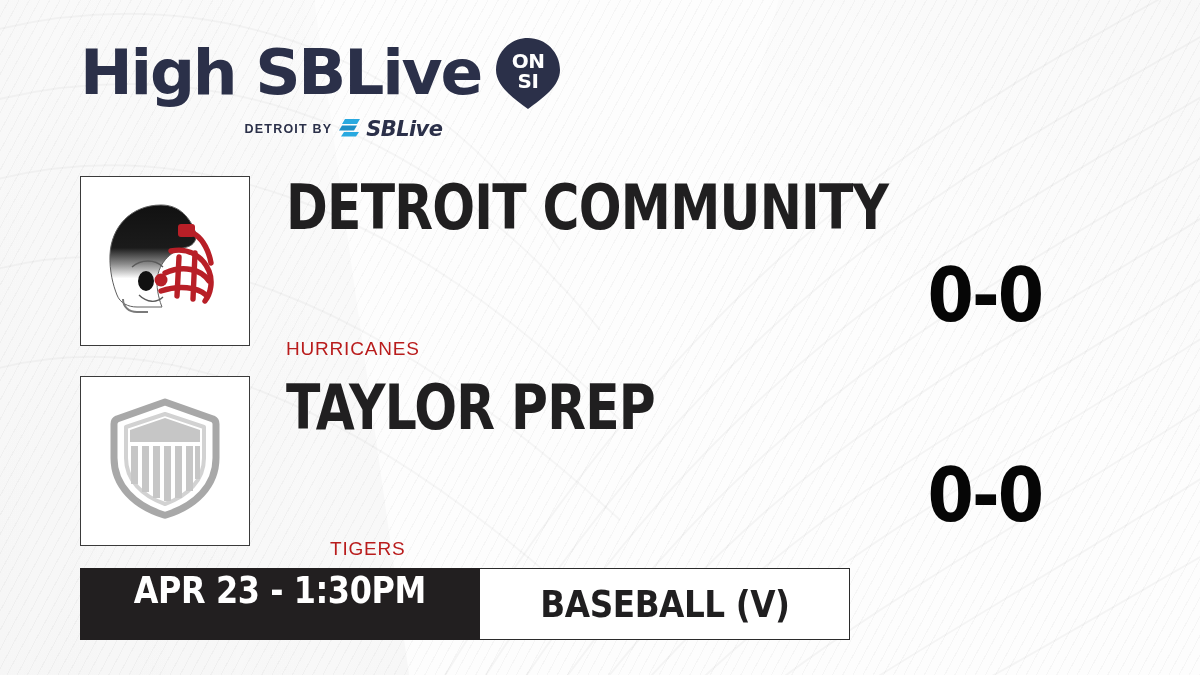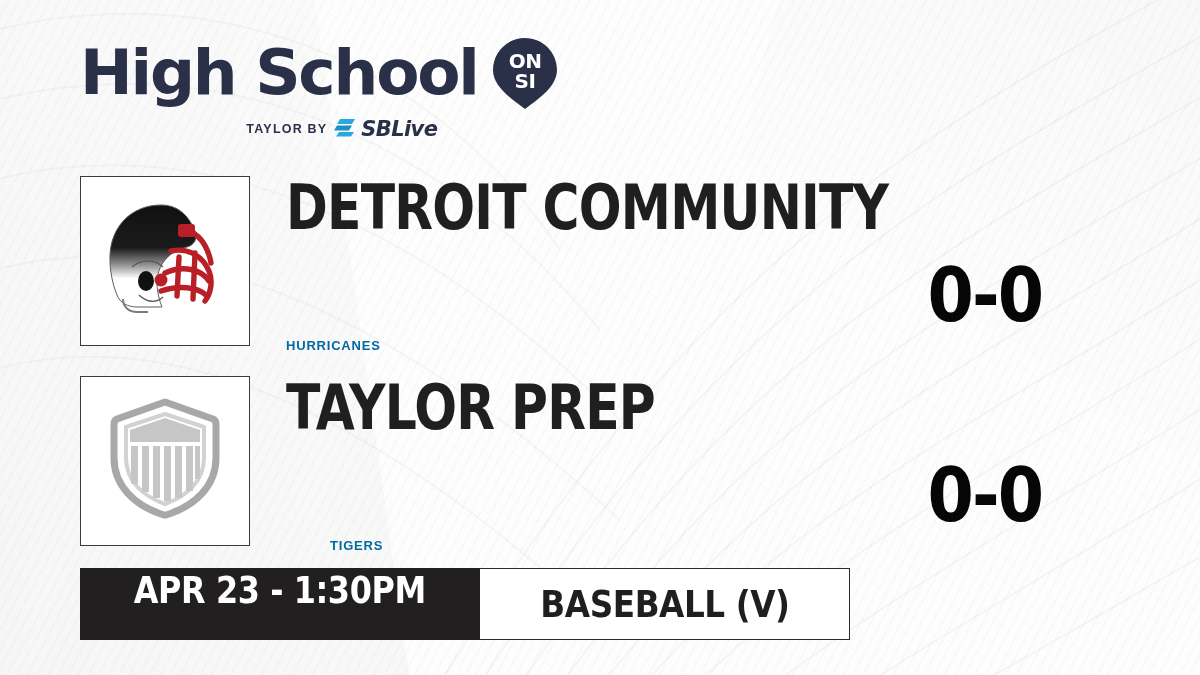--- a/index.html
+++ b/index.html
@@ -105,25 +105,24 @@
     line-height:1;
     transform:scaleX(0.80);
     transform-origin:left center;
     white-space:nowrap;
   }
   .team-name.team1 { left:286px; top:176px; }
   .team-name.team2 { left:286px; top:376px; }
 
   .mascot {
     position:absolute;
-    font-size:13px;
+    font-size:19px;
     letter-spacing:.8px;
-    color:#0369a1;
+    color:#b91c1c;
     white-space:nowrap;
-    font-weight:bold;
   }
   .mascot.team1 { left:286px; top:338px; }
   .mascot.team2 { left:298px; top:538px;margin-left:32px; }
 
   .score {
     position:absolute;
     font-family:"DejaVu Sans", sans-serif;
     font-weight:bold;
     font-size:74px;
     letter-spacing:-2px;
@@ -190,31 +189,31 @@
         <path d="M-40,380 C150,310 360,400 600,620"></path>
       </g>
     </svg>
   </div>
   <div class="bg-wedge"></div>
   <div class="bg-wedge2"></div>
   <div class="bg-fade-left"></div>
 
   <div class="header">
     <div class="wordmark">
-      <div class="wordmark-text">High School</div>
+      <div class="wordmark-text">High SBLive</div>
       <div class="pin">
         <svg width="66" height="74" viewBox="0 0 66 74" aria-hidden="true">
           <path d="M33 2 C15.3 2 1 16.3 1 34 C1 50 18 62 33 73 C48 62 65 50 65 34 C65 16.3 50.7 2 33 2 Z" fill="#2b3049"></path>
           <text x="33" y="32" text-anchor="middle" font-family="DejaVu Sans, sans-serif" font-size="20" font-weight="bold" fill="#ffffff" letter-spacing="-0.5">ON</text>
           <text x="33" y="52" text-anchor="middle" font-family="DejaVu Sans, sans-serif" font-size="20" font-weight="bold" fill="#ffffff" letter-spacing="-0.5">SI</text>
         </svg>
       </div>
     </div>
     <div class="powered">
-      <div class="powered-label">TAYLOR BY</div>
+      <div class="powered-label">DETROIT BY</div>
       <div class="sblive">
         <span>
           <svg width="22" height="19" viewBox="0 0 22 19" aria-hidden="true">
             <path d="M6 1 L21 1 L18 6 L3 6 Z" fill="#29a9e0"></path>
             <path d="M3 7.5 L18 7.5 L15 12.5 L0 12.5 Z" fill="#1e8fc6"></path>
             <path d="M5 14 L20 14 L17 18.5 L2 18.5 Z" fill="#29a9e0"></path>
           </svg>
         </span>
         <span class="sblive-text">SBLive</span>
       </div>

